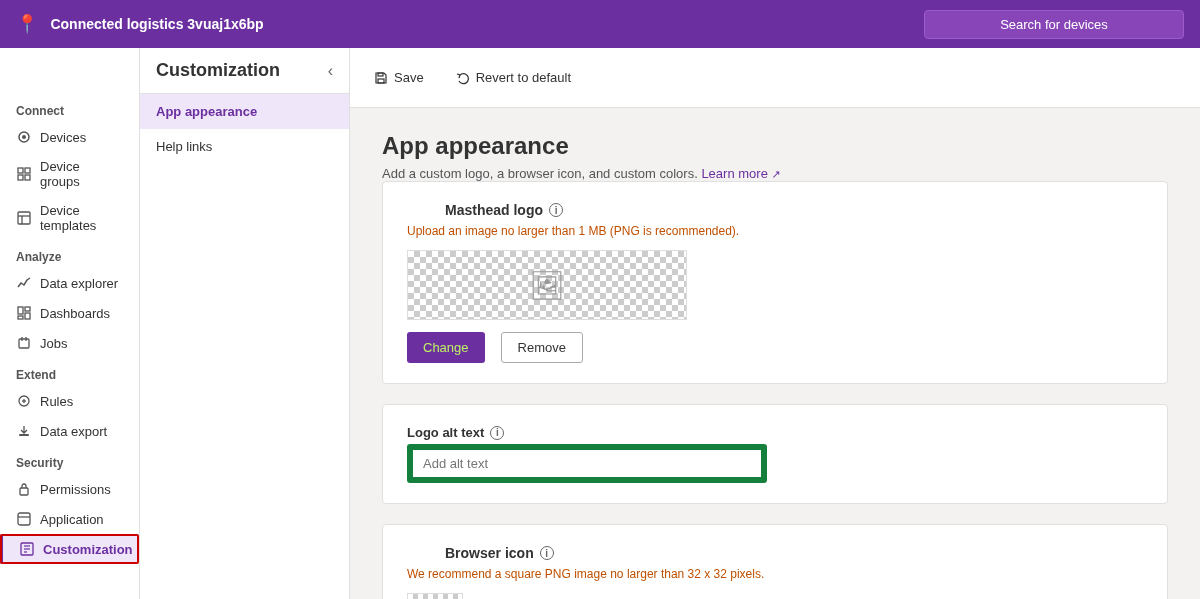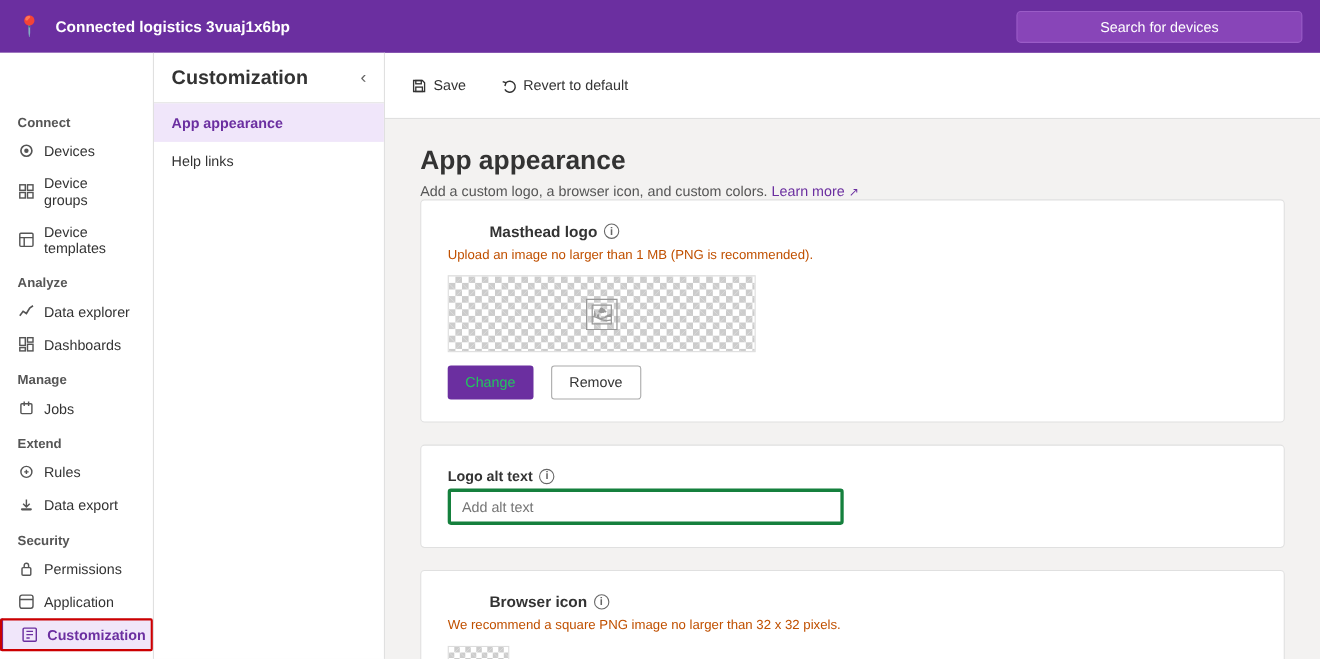--- a/index.html
+++ b/index.html
@@ -233,21 +233,21 @@
       background-color: #fff;
       display: flex;
       align-items: center;
       justify-content: center;
       margin-bottom: 12px;
       border: 1px solid #ddd;
     }
 
     .btn-purple {
       background: #6b2fa0;
-      color: #22c55e;
+      color: #bef264;
       border: none;
       border-radius: 3px;
       padding: 7px 16px;
       font-size: 13px;
       cursor: pointer;
       margin-right: 8px;
     }
     .btn-outline {
       background: #fff;
       color: #333;
@@ -264,21 +264,21 @@
       color: #333;
       margin-bottom: 4px;
       display: flex;
       align-items: center;
       gap: 6px;
     }
     .form-input {
       width: 100%;
       max-width: 360px;
       padding: 6px 10px;
-      border: 3px solid #15803d;
+      border: 6px solid #15803d;
       border-radius: 3px;
       font-size: 13px;
       color: #555;
     }
 
     .info-icon {
       display: inline-flex;
       align-items: center;
       justify-content: center;
       width: 14px;
@@ -363,21 +363,20 @@
         <svg width="14" height="14" viewBox="0 0 14 14" fill="none">
             <rect x="1" y="1" width="5" height="7" stroke="#555" stroke-width="1.3"></rect>
             <rect x="8" y="1" width="5" height="4" stroke="#555" stroke-width="1.3"></rect>
             <rect x="1" y="10" width="5" height="3" stroke="#555" stroke-width="1.3"></rect>
             <rect x="8" y="7" width="5" height="6" stroke="#555" stroke-width="1.3"></rect>
           </svg>
       </span>
       <span>Dashboards</span>
     </div>
 
-    <div class="sidebar-section-label">Manage</div>
     <div class="sidebar-item">
       <span class="sidebar-icon">
         <svg width="14" height="14" viewBox="0 0 14 14" fill="none">
             <rect x="2" y="3" width="10" height="9" rx="1" stroke="#555" stroke-width="1.3"></rect>
             <line x1="5" y1="1" x2="5" y2="5" stroke="#555" stroke-width="1.3"></line>
             <line x1="9" y1="1" x2="9" y2="5" stroke="#555" stroke-width="1.3"></line>
           </svg>
       </span>
       <span>Jobs</span>
     </div>

